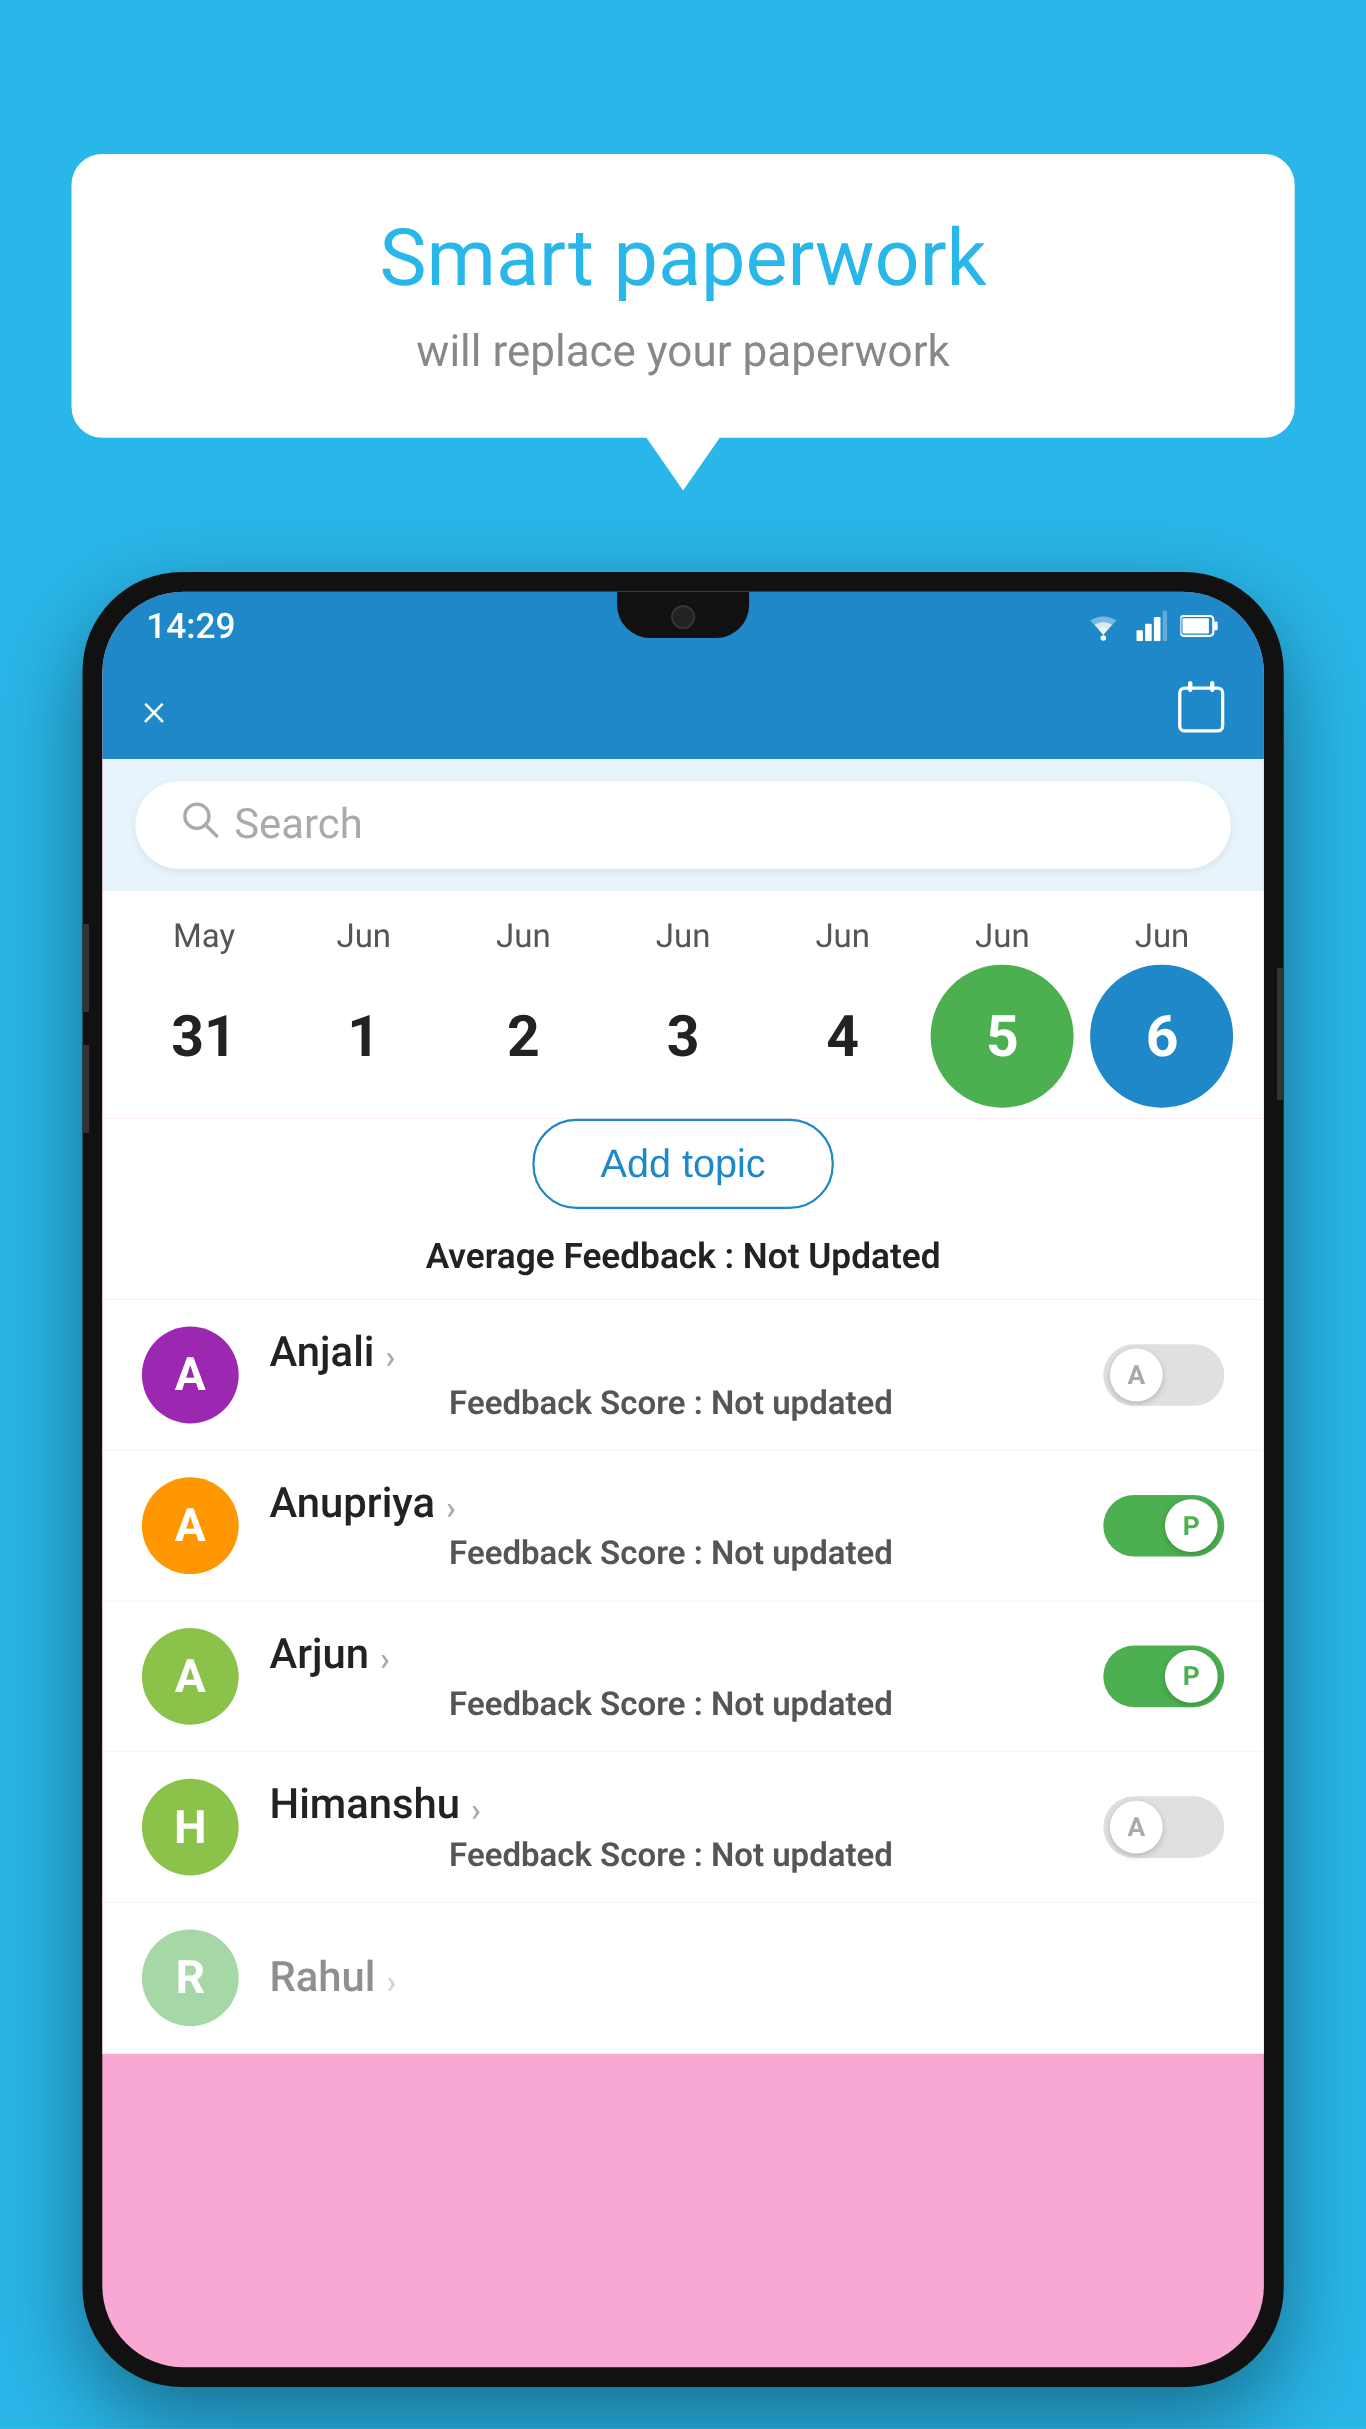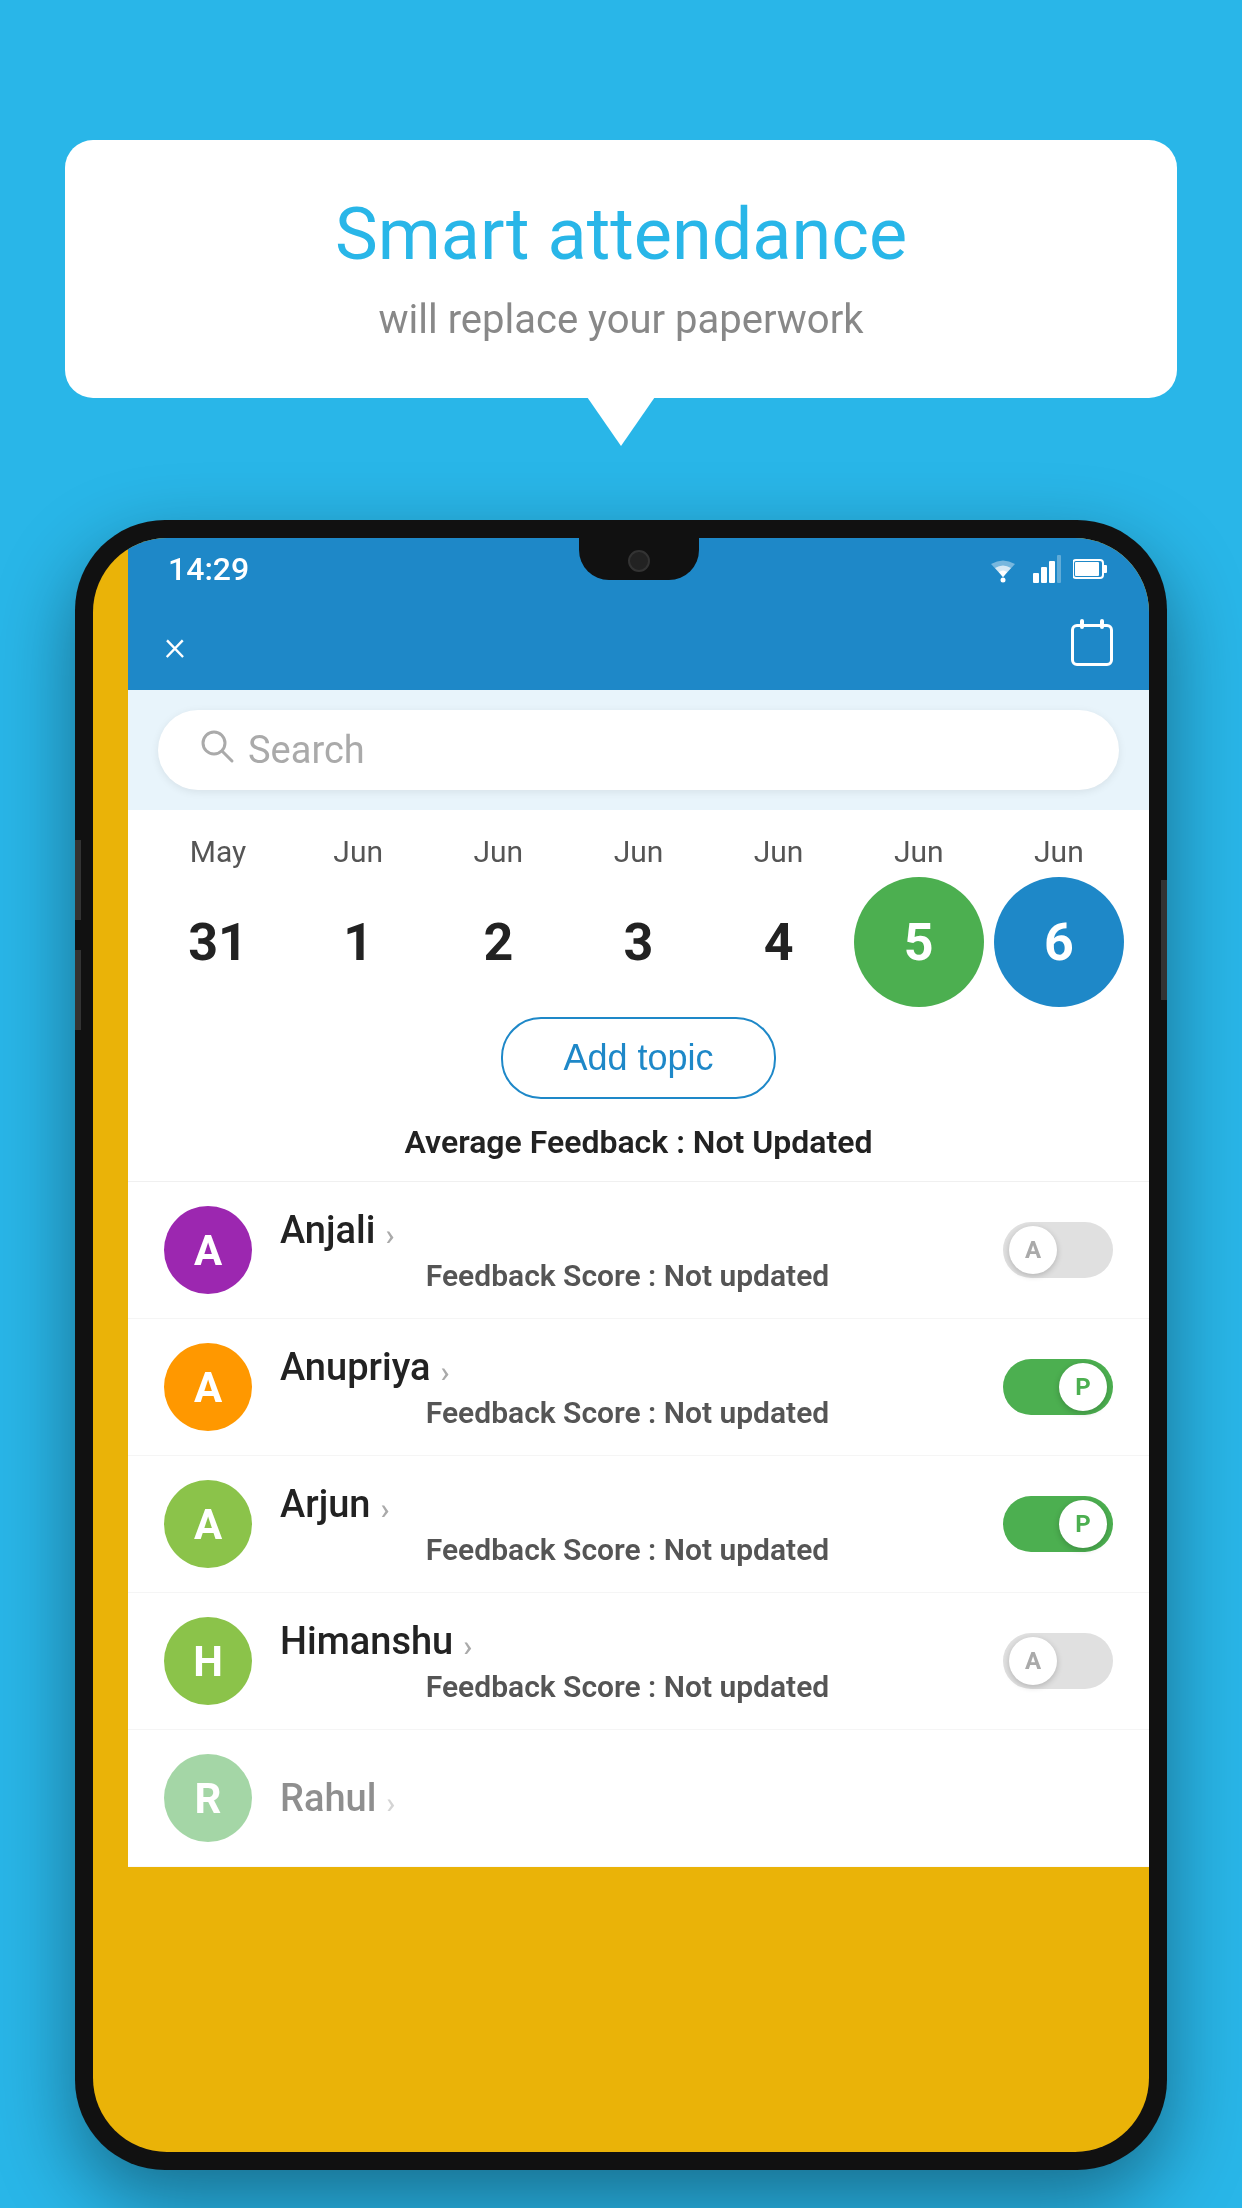--- a/index.html
+++ b/index.html
@@ -65,24 +65,23 @@
       overflow: hidden;
     }
 
     
     .phone-screen {
       position: absolute;
       top: 18px;
       left: 18px;
       right: 18px;
       bottom: 18px;
-      background: #eab308;
+      background: #f9a8d4;
       border-radius: 74px;
       overflow: hidden;
-      padding-left: 35px;
     }
 
     .status-bar {
       background: #1e88c8;
       height: 62px;
       display: flex;
       align-items: center;
       justify-content: space-between;
       padding: 0 40px;
       position: relative;
@@ -394,21 +393,21 @@
       border-radius: 2px;
     }
   </style>
 </head>
 <body>
 
 <div style="position:absolute;top:0;left:0;width:100%;height:100%;background:#29b6e8;"></div>
 
 <div class="speech-bubble-container">
   <div class="speech-bubble">
-    <div class="bubble-title">Smart attendance</div>
+    <div class="bubble-title">Smart paperwork</div>
     <div class="bubble-subtitle">will replace your paperwork</div>
   </div>
 </div>
 
 <div class="phone-frame">
 
   <div class="phone-btn-vol"></div>
   <div class="phone-btn-vol2"></div>
   <div class="phone-btn-power"></div>
 

